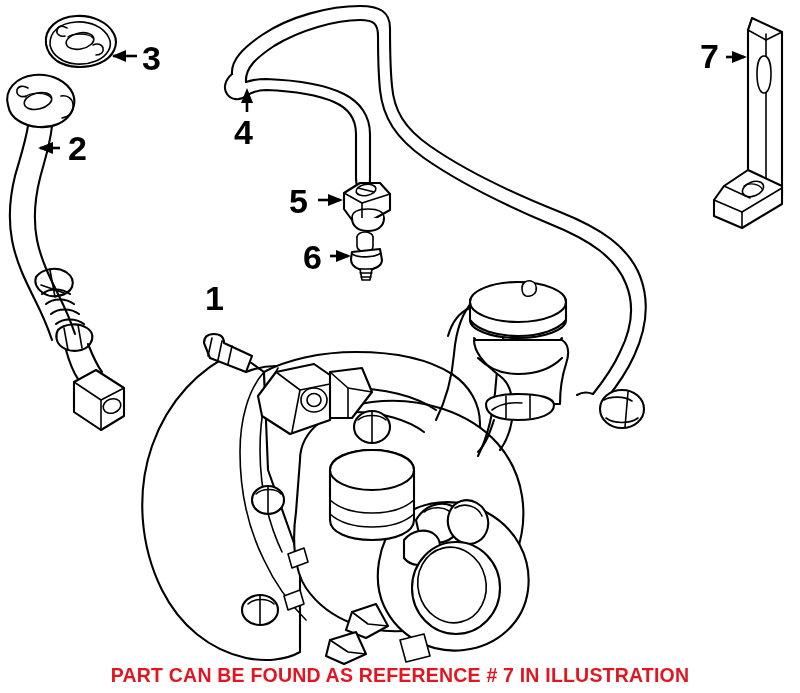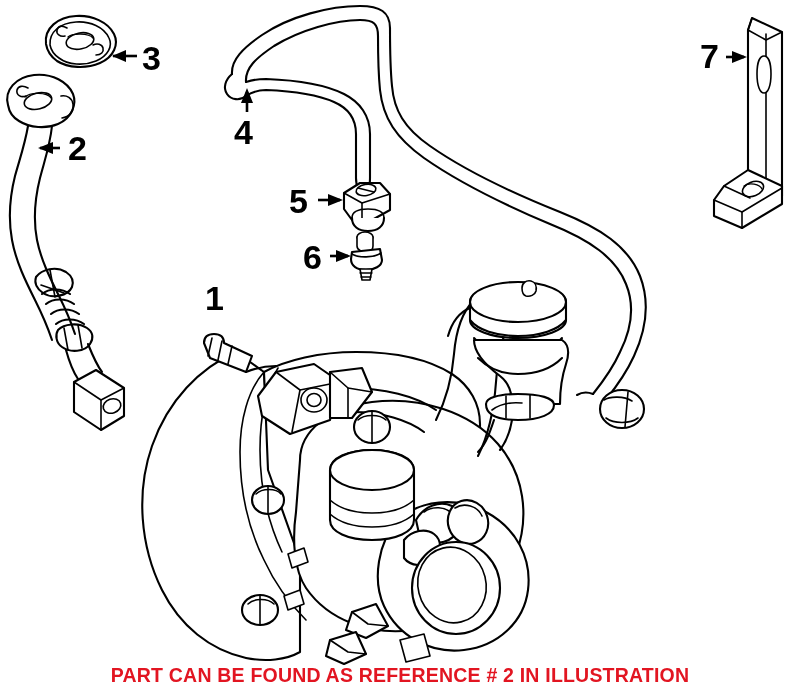--- a/index.html
+++ b/index.html
@@ -417,15 +417,15 @@
   </svg>
 
   <div class="callout-num" style="left:205px; top:281px;">1</div>
   <div class="callout-num" style="left:68px; top:131px;">2</div>
   <div class="callout-num" style="left:142px; top:41px;">3</div>
   <div class="callout-num" style="left:234px; top:115px;">4</div>
   <div class="callout-num" style="left:289px; top:184px;">5</div>
   <div class="callout-num" style="left:303px; top:240px;">6</div>
   <div class="callout-num" style="left:700px; top:39px;">7</div>
 
-  <div id="footer-note">PART CAN BE FOUND AS REFERENCE # 2 IN ILLUSTRATION</div>
+  <div id="footer-note">PART CAN BE FOUND AS REFERENCE # 7 IN ILLUSTRATION</div>
 
 </div>
 
 </body></html>

